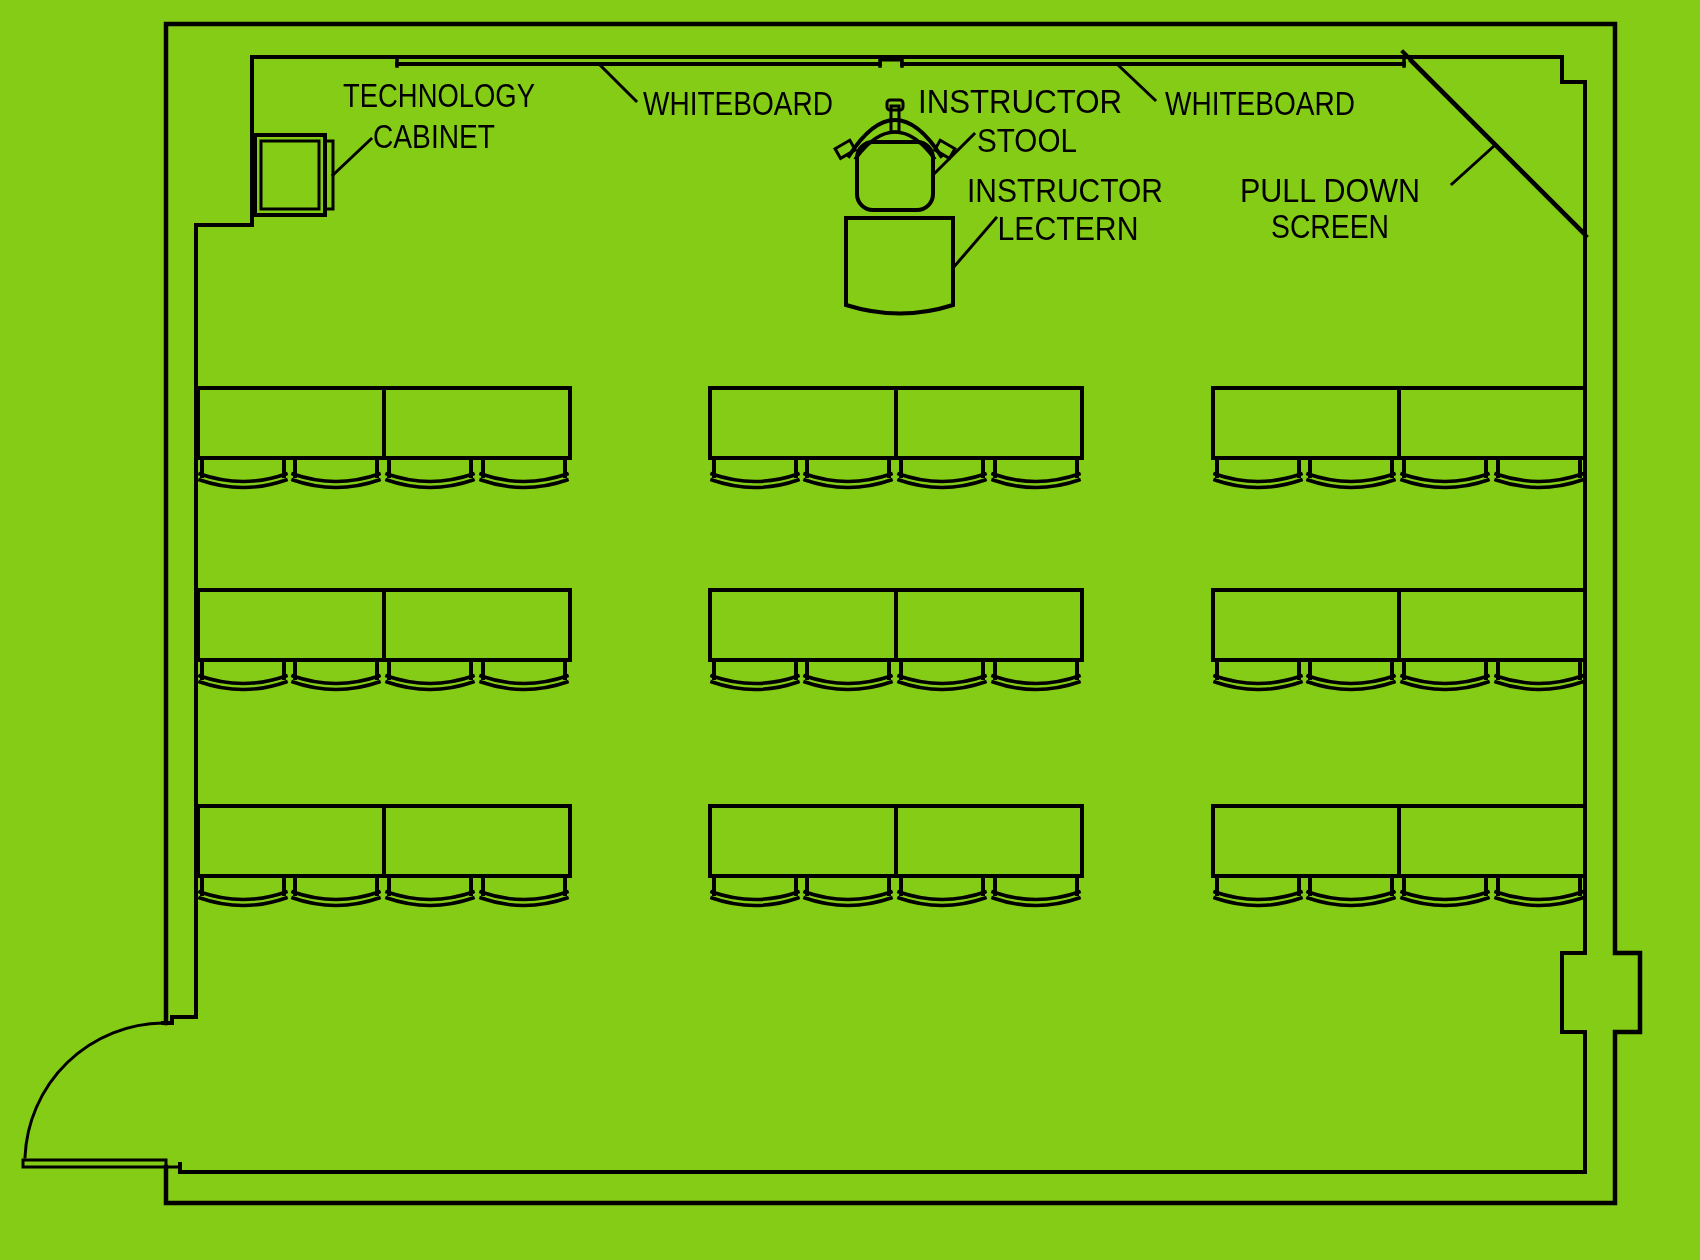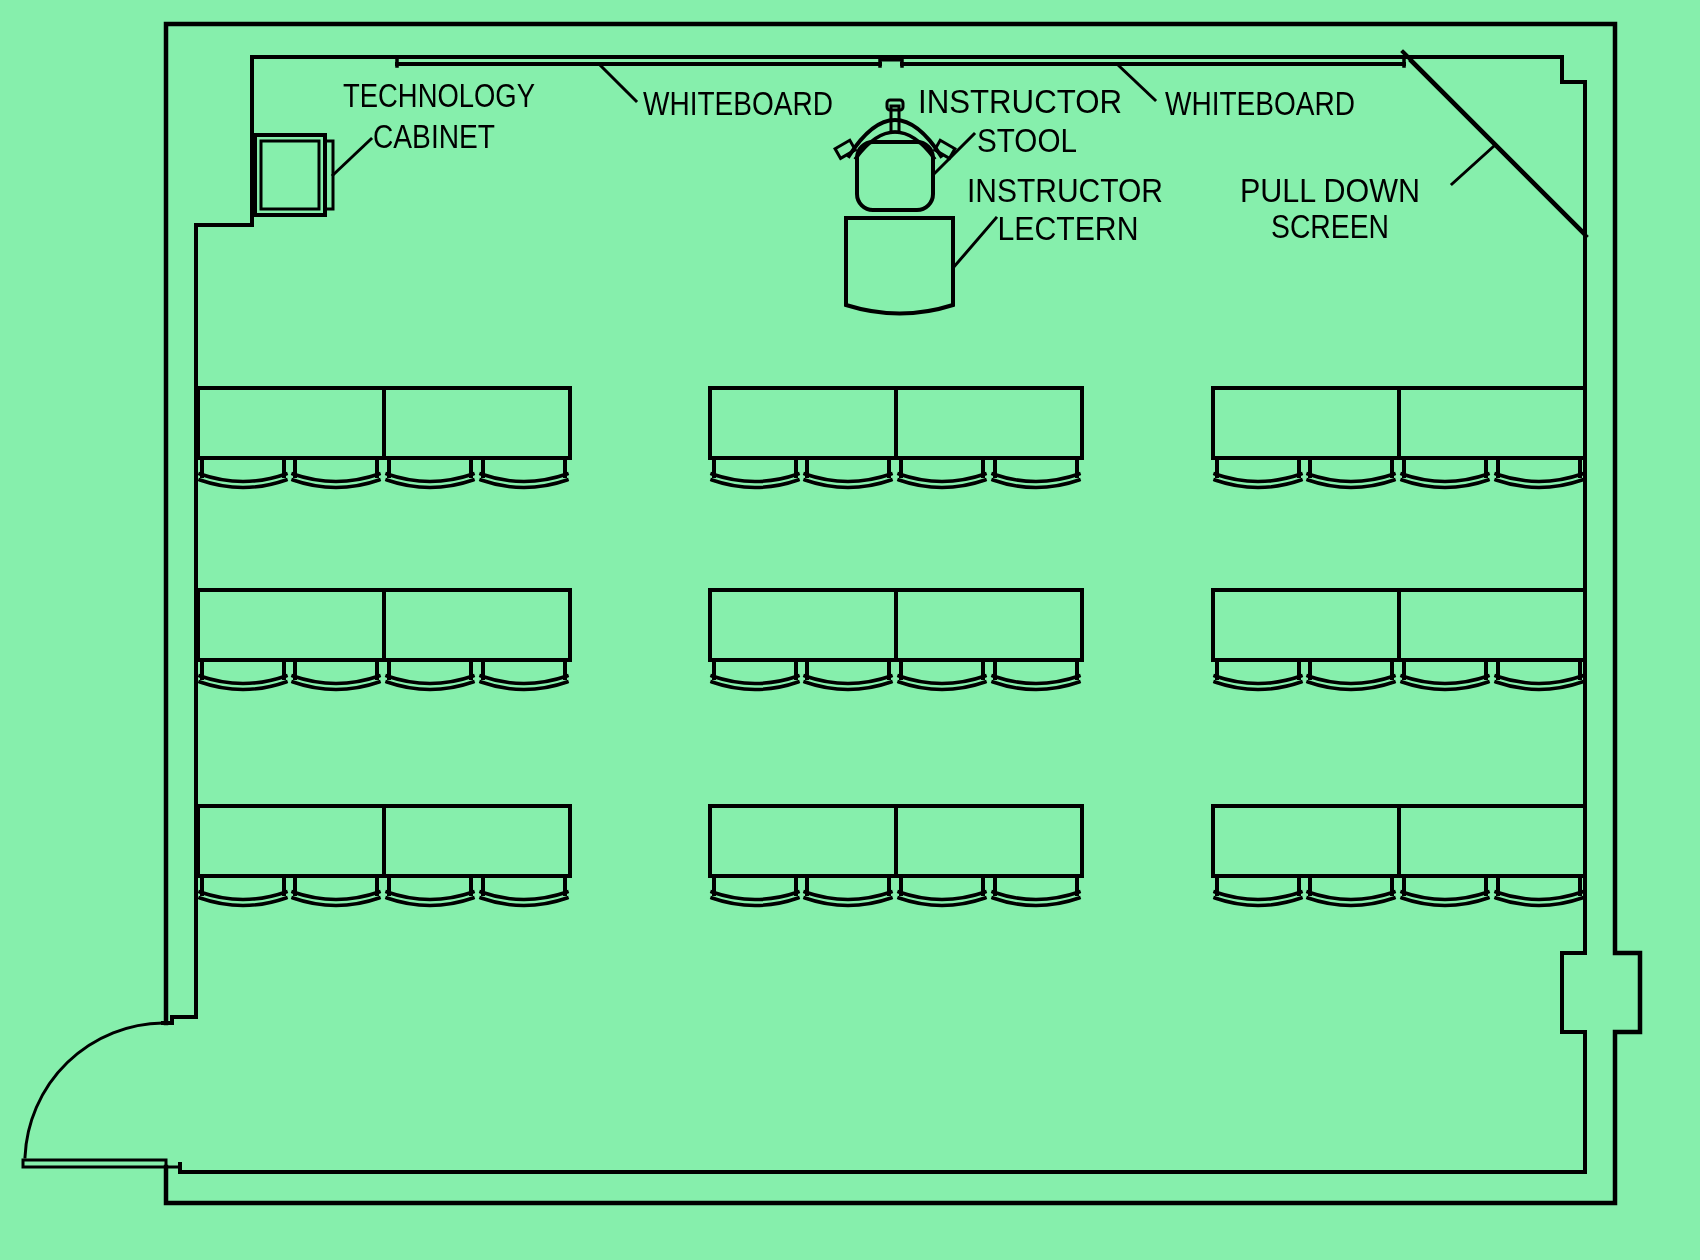--- a/index.html
+++ b/index.html
@@ -1,20 +1,20 @@
 <!DOCTYPE html>
 <html><head>
 <meta charset="utf-8">
 <style>
   html, body { margin: 0; padding: 0; background: #ffffff; }
   .canvas {
     position: relative;
     width: 1700px;
     height: 1260px;
-    background: #86efac;
+    background: #84cc16;
     overflow: hidden;
   }
   svg { display: block; }
   .plan-text {
     font-family: "Liberation Sans", sans-serif;
     font-size: 34px;
     fill: #000000;
     font-weight: 400;
   }
 </style>

